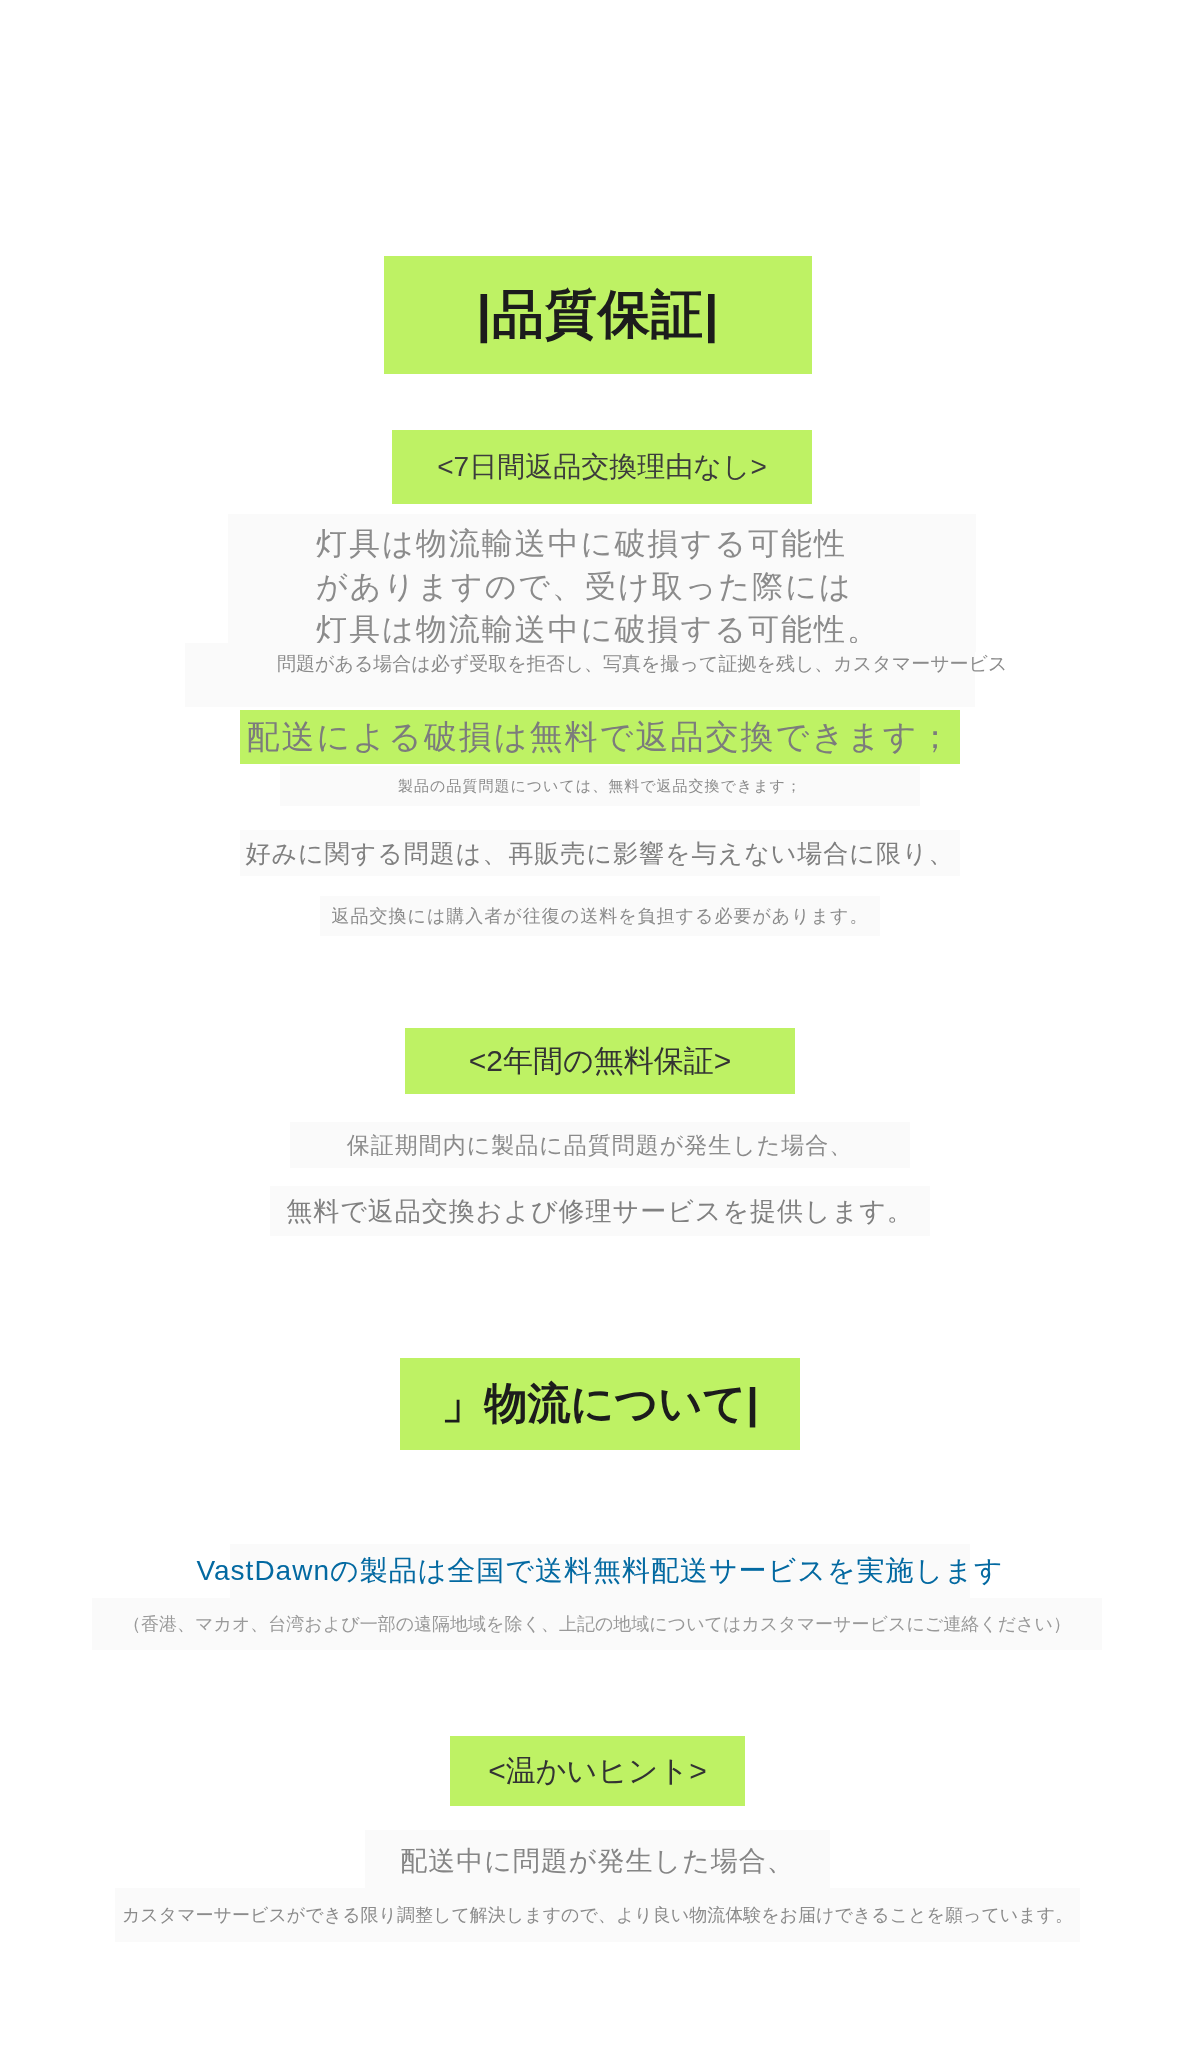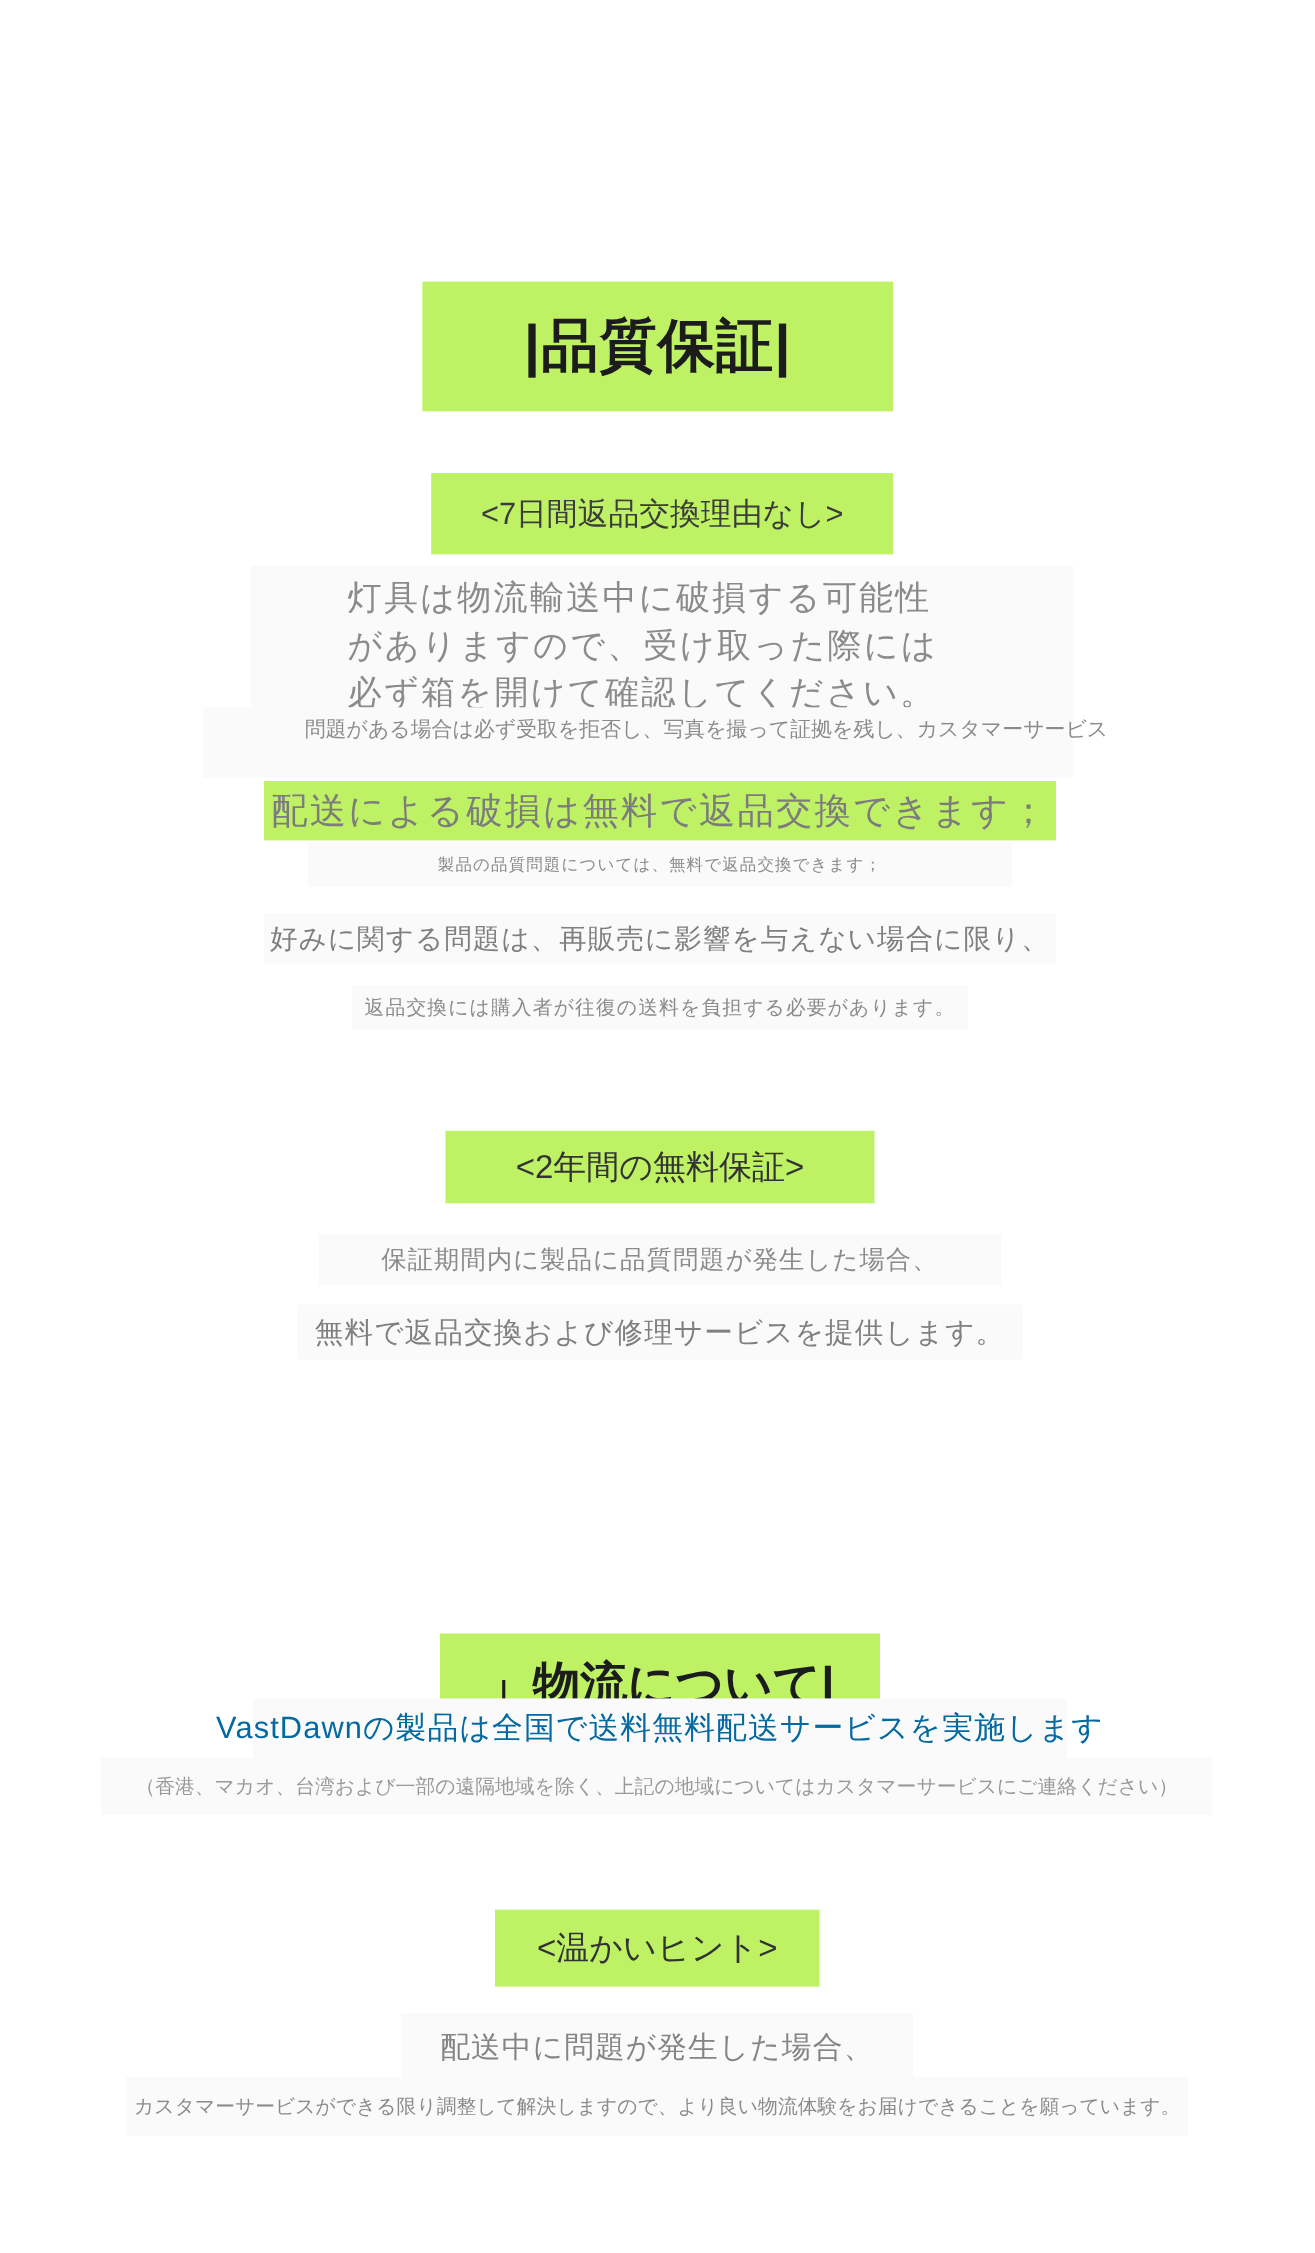--- a/index.html
+++ b/index.html
@@ -40,21 +40,21 @@
   .q-policy3 span{font-size:25px;color:#7f7f7f;letter-spacing:1px;}
   .q-policy4{left:320px;top:896px;width:560px;height:40px;}
   .q-policy4 span{font-size:18px;color:#8b8b8b;letter-spacing:1px;}
   .q-sub2{left:405px;top:1028px;width:390px;height:66px;}
   .q-sub2 span{font-size:30px;color:#333333;}
   .q-warr1{left:290px;top:1122px;width:620px;height:46px;}
   .q-warr1 span{font-size:23px;color:#8b8b8b;letter-spacing:1px;}
   .q-warr2{left:270px;top:1186px;width:660px;height:50px;}
   .q-warr2 span{font-size:26px;color:#808080;letter-spacing:1px;}
   
-  .l-title{left:400px;top:1485px;width:400px;height:92px;text-align:right;}
+  .l-title{left:400px;top:1358px;width:400px;height:92px;text-align:right;}
   .l-title span{font-size:43px;font-weight:800;color:#1c1c1c;}
   .l-line1{left:230px;top:1544px;width:740px;height:54px;}
   .l-line1 span{font-size:28px;color:#0369a1;letter-spacing:1px;}
   .l-line2{left:92px;top:1598px;width:1010px;height:52px;}
   .l-line2 span{font-size:18px;color:#999999;}
   .l-sub{left:450px;top:1736px;width:295px;height:70px;}
   .l-sub span{font-size:30px;color:#333333;}
   .l-hint1{left:365px;top:1830px;width:465px;height:62px;}
   .l-hint1 span{font-size:27px;color:#858585;letter-spacing:1px;}
   .l-hint2{left:115px;top:1888px;width:965px;height:54px;}
@@ -70,21 +70,21 @@
   </div>
 
   <div class="blk q-sub1">
     <span>&lt;7日間返品交換理由なし&gt;</span>
   </div>
 
   <div class="blk soft q-para left">
     <div>
       <div>灯具は物流輸送中に破損する可能性</div>
       <div>がありますので、受け取った際には</div>
-      <div>必ず箱を開けて確認してください。</div>
+      <div>灯具は物流輸送中に破損する可能性。</div>
     </div>
   </div>
 
   <div class="blk soft q-note left">
     <div>
       <div>問題がある場合は必ず受取を拒否し、写真を撮って証拠を残し、カスタマーサービス</div>
     </div>
   </div>
 
   <div class="blk q-policy1">

